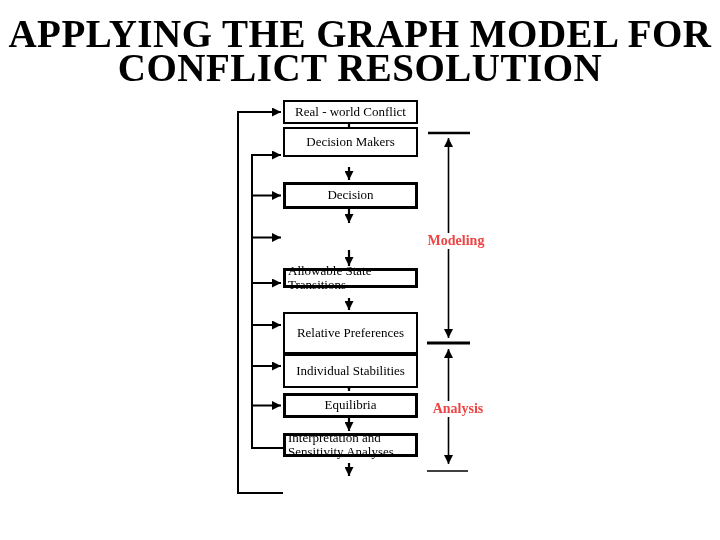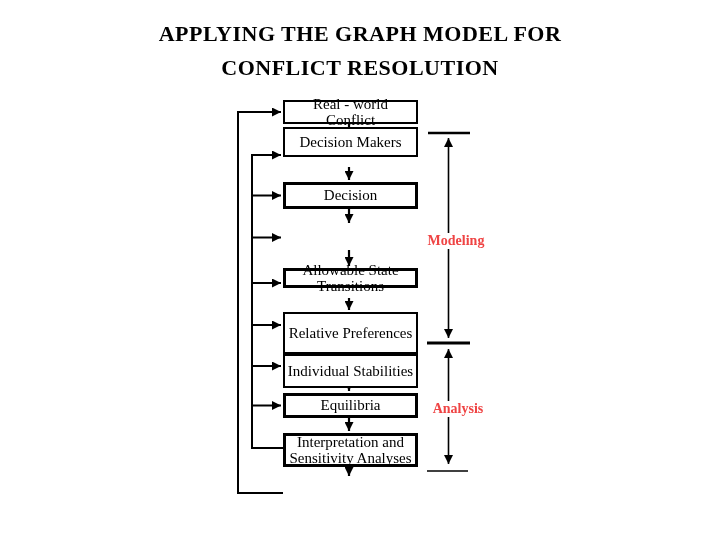--- a/index.html
+++ b/index.html
@@ -13,38 +13,37 @@
   .slide {
     position: absolute; left: 0; top: 0;
     width: 720px; height: 540px;
     background: #ffffff;
   }
   .title {
     position: absolute;
     left: 0; top: 17px; width: 720px;
     text-align: center;
     font-weight: bold;
-    font-size: 22px;
+    font-size: 39px;
     line-height: 34px;
     color: #000000;
     letter-spacing: 0.5px;
   }
   .connectors {
     position: absolute; left: 0; top: 0;
     width: 720px; height: 540px;
   }
   .box {
     position: absolute;
     left: 283px; width: 135px;
     box-sizing: border-box;
     border: 2px solid #000000;
     background: #ffffff;
     display: flex; align-items: center; justify-content: center;
-    text-align: center;
-    font-size: 15px; line-height: 1.08;
+    font-size: 13px; line-height: 1.08;
     color: #000000;
     padding: 0 2px;
   }
   .box.bold { border-width: 3px; }
   .phase-label {
     position: absolute;
     background: #ffffff;
     font-weight: bold;
     font-size: 14px;
     color: #ef4444;
@@ -110,20 +109,20 @@
     </g>
   </svg>
 
   <div class="box" style="top:100px;height:24px">Real - world Conflict</div>
   <div class="box" style="top:127px;height:30px">Decision Makers</div>
   <div class="box bold" style="top:182px;height:27px">Decision</div>
   <div class="box bold" style="top:268px;height:20px">Allowable State Transitions</div>
   <div class="box" style="top:312px;height:42px">Relative Preferences</div>
   <div class="box" style="top:354px;height:34px">Individual Stabilities</div>
   <div class="box bold" style="top:393px;height:25px">Equilibria</div>
-  <div class="box bold" style="top:433px;height:34px">Interpretation and Sensitivity Analyses</div>
+  <div class="box bold" style="top:433px;height:24px">Interpretation and Sensitivity Analyses</div>
 
   <div class="phase-label" style="left:424px;top:233px;width:64px">Modeling</div>
   <div class="phase-label" style="left:428px;top:401px;width:60px">Analysis</div>
 
   <div class="page-number">39</div>
 
 </div>
 
 </body></html>

